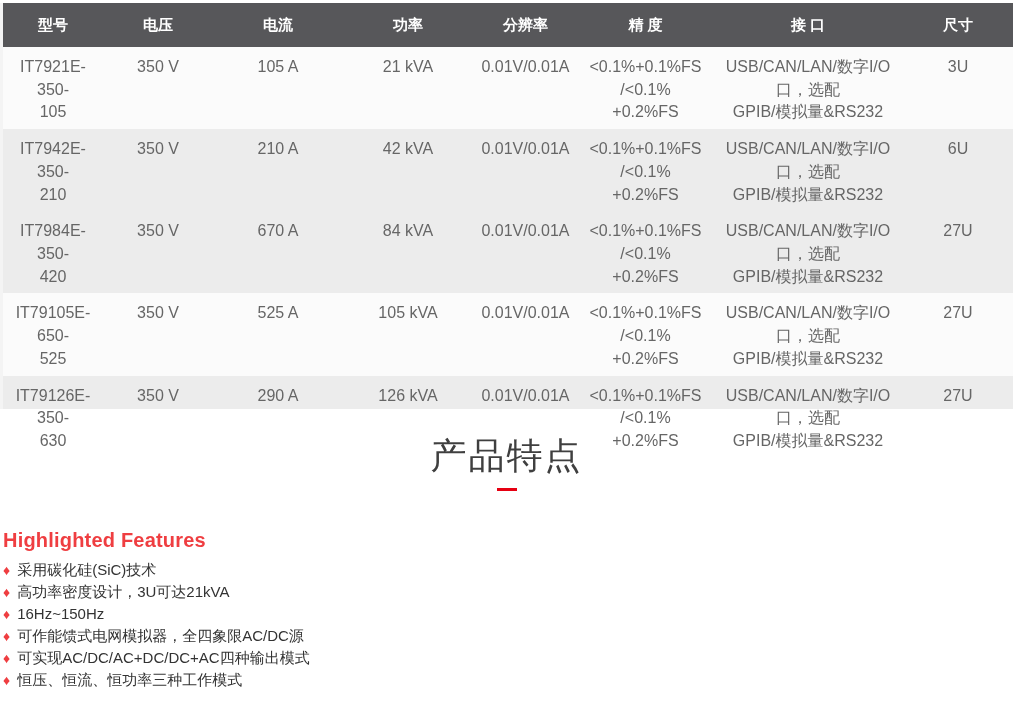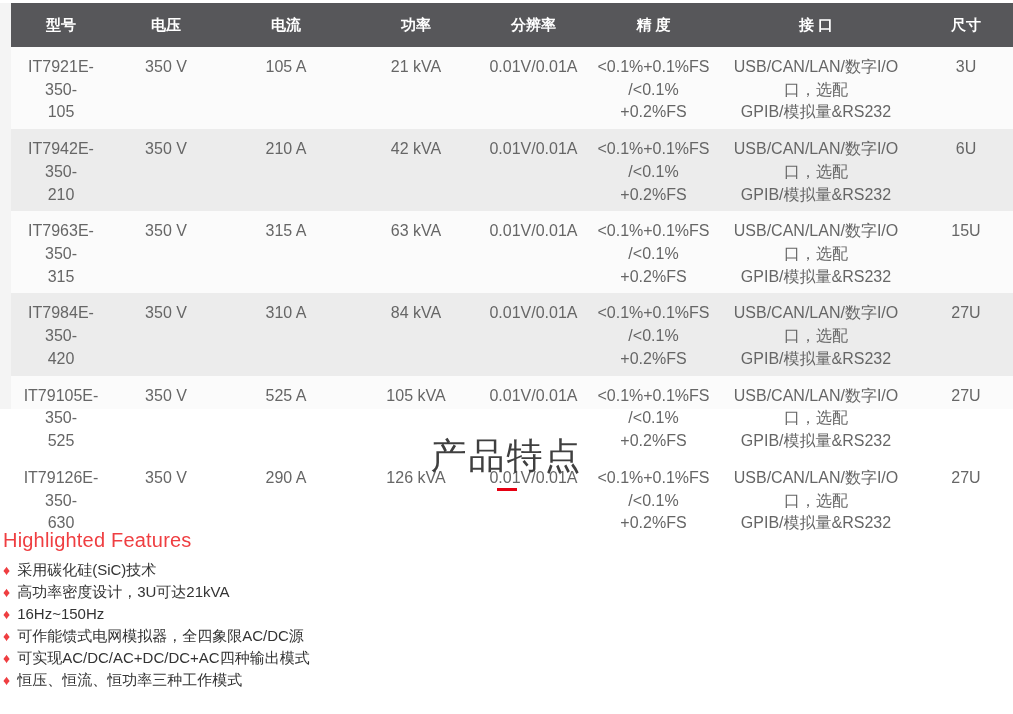--- a/index.html
+++ b/index.html
@@ -11,21 +11,21 @@
   }
   *{box-sizing:border-box;}
   html,body{margin:0;padding:0;}
   body{
     width:1013px;height:714px;overflow:hidden;background:#ffffff;
     font-family:"Liberation Sans","DejaVu Sans",sans-serif;
   }
   
   .spec-section{
     margin-top:3px;background:var(--section-bg);
-    height:406px;padding:0 11px;
+    height:406px;padding:0 3px;
   }
   table.spec{
     width:100%;border-collapse:collapse;table-layout:fixed;
   }
   table.spec th{
     background:var(--header-bg);color:var(--header-text);
     font-size:15px;font-weight:bold;height:44px;
     text-align:center;vertical-align:middle;padding:0 4px;
   }
   table.spec td{
@@ -40,21 +40,21 @@
   .section-title{
     margin:0;padding-top:25px;text-align:center;
     font-size:36px;font-weight:400;color:var(--title-text);
     letter-spacing:2px;line-height:1.2;
   }
   .red-dash{
     width:20px;height:3px;background:var(--dash-red);
     margin:11px auto 0;
   }
   .features-heading{
-    margin:37px 0 0 3px;font-size:20px;font-weight:400;
+    margin:37px 0 0 3px;font-size:20px;font-weight:700;
     color:var(--accent-red);letter-spacing:0.2px;line-height:1.2;
   }
   ul.features-list{
     list-style:none;margin:7px 0 0;padding:0 8px 0 3px;
   }
   ul.features-list li{
     font-size:15px;line-height:21px;color:var(--feature-text);
     white-space:nowrap;
   }
   .diamond{
@@ -108,48 +108,35 @@
           <td>350 V</td>
           <td>210 A</td>
           <td>42 kVA</td>
           <td>0.01V/0.01A</td>
           <td>&lt;0.1%+0.1%FS /&lt;0.1%
 +0.2%FS</td>
           <td>USB/CAN/LAN/数字I/O口，选配
 GPIB/模拟量&amp;RS232</td>
           <td>6U</td>
         </tr>
-        <tr>
-          <td>IT7963E-350-
-315</td>
-          <td>350 V</td>
-          <td>315 A</td>
-          <td>63 kVA</td>
-          <td>0.01V/0.01A</td>
-          <td>&lt;0.1%+0.1%FS /&lt;0.1%
-+0.2%FS</td>
-          <td>USB/CAN/LAN/数字I/O口，选配
-GPIB/模拟量&amp;RS232</td>
-          <td>15U</td>
-        </tr>
         <tr class="alt">
           <td>IT7984E-350-
 420</td>
           <td>350 V</td>
-          <td>310 A</td>
+          <td>670 A</td>
           <td>84 kVA</td>
           <td>0.01V/0.01A</td>
           <td>&lt;0.1%+0.1%FS /&lt;0.1%
 +0.2%FS</td>
           <td>USB/CAN/LAN/数字I/O口，选配
 GPIB/模拟量&amp;RS232</td>
           <td>27U</td>
         </tr>
         <tr>
-          <td>IT79105E-350-
+          <td>IT79105E-650-
 525</td>
           <td>350 V</td>
           <td>525 A</td>
           <td>105 kVA</td>
           <td>0.01V/0.01A</td>
           <td>&lt;0.1%+0.1%FS /&lt;0.1%
 +0.2%FS</td>
           <td>USB/CAN/LAN/数字I/O口，选配
 GPIB/模拟量&amp;RS232</td>
           <td>27U</td>

